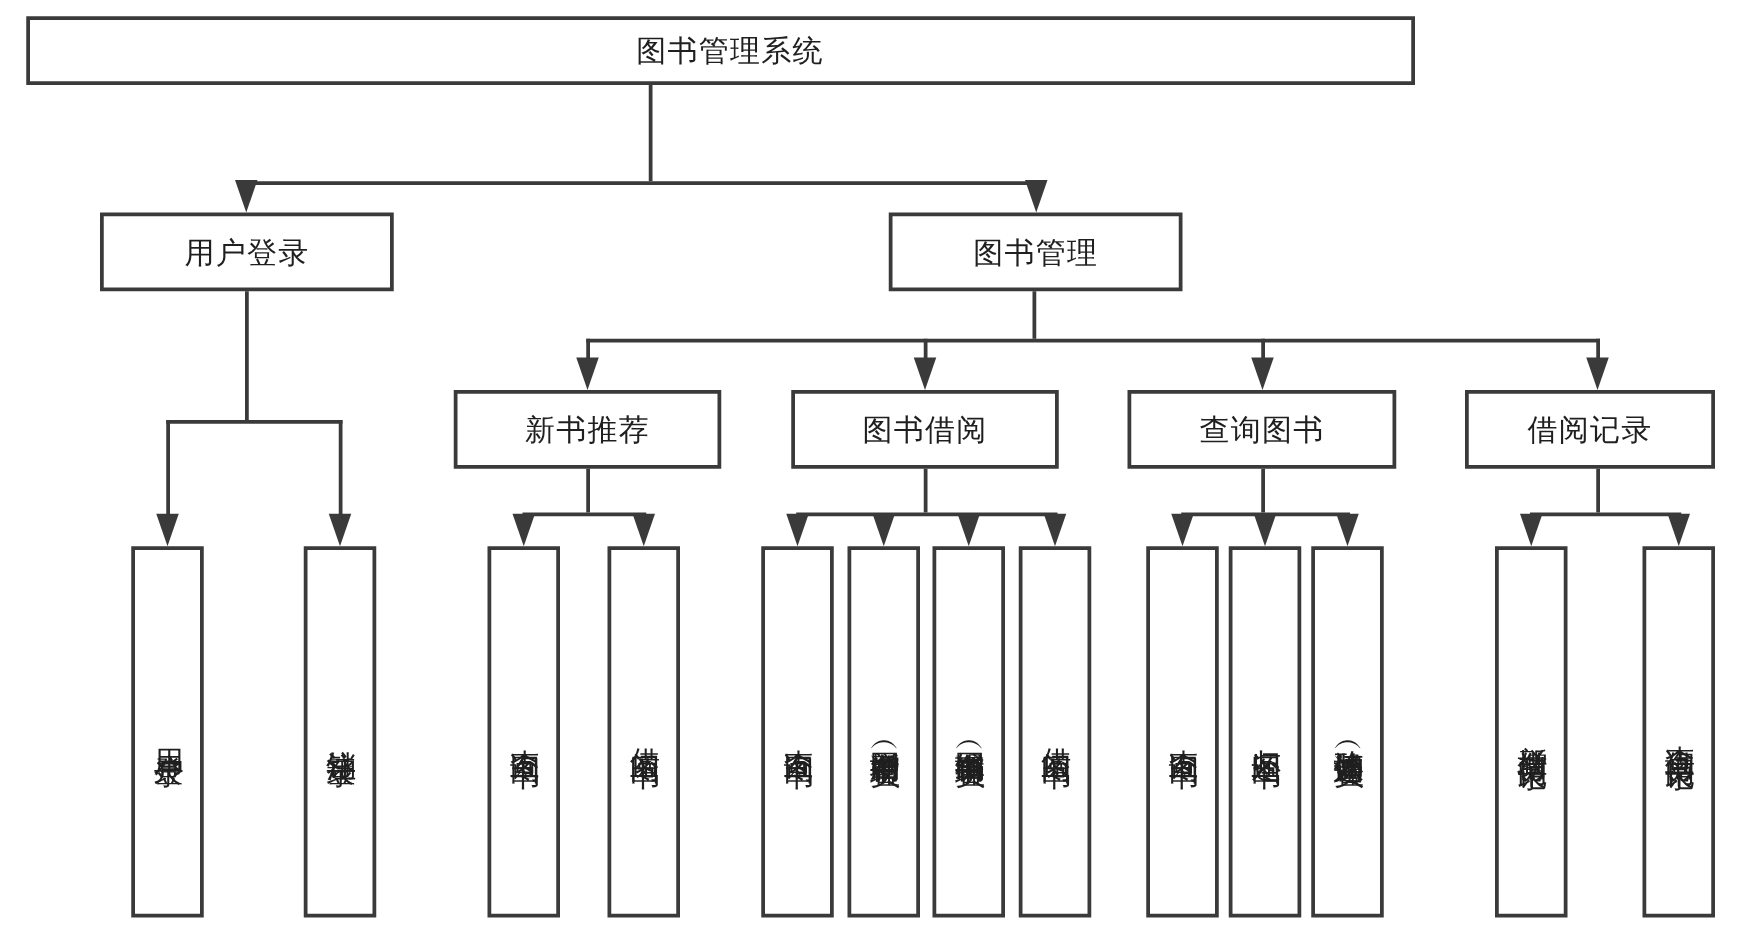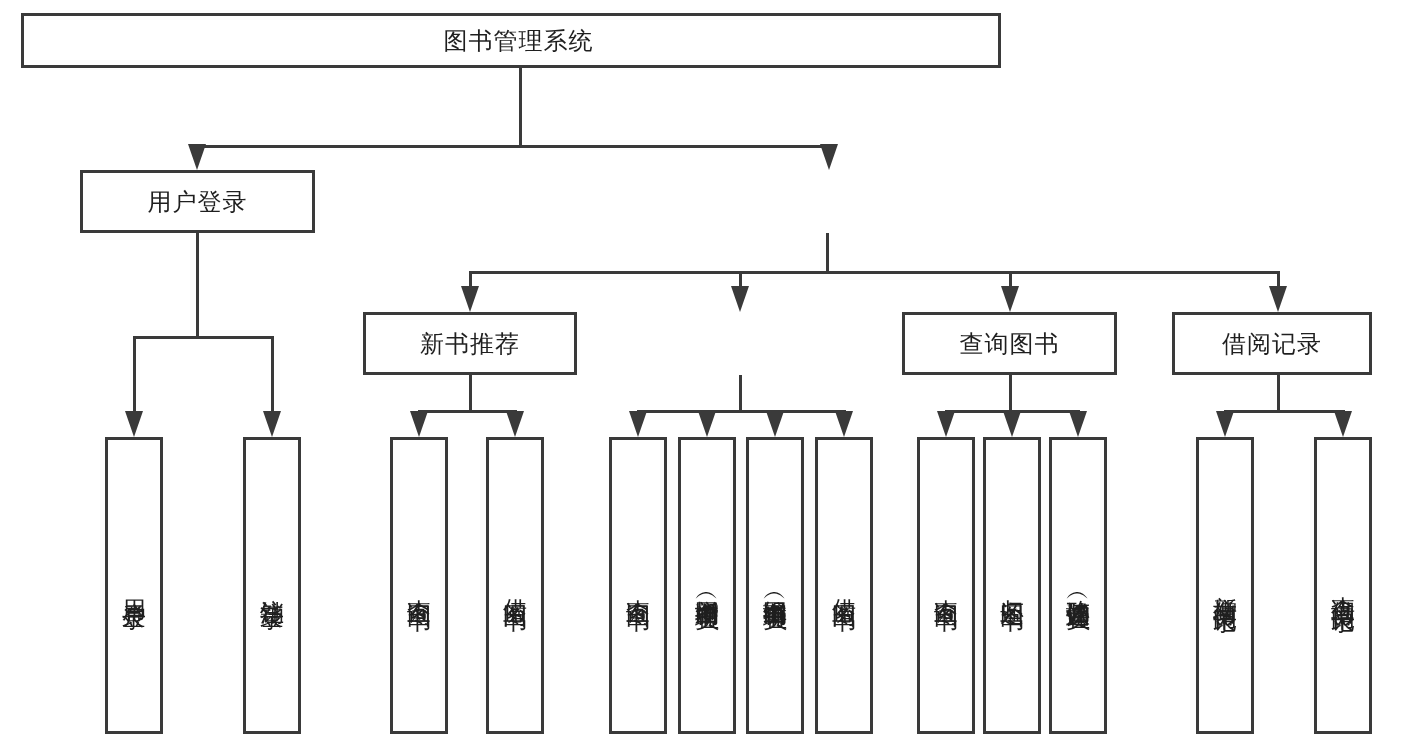--- a/index.html
+++ b/index.html
@@ -71,48 +71,50 @@
     letter-spacing: 1px;
     color: var(--watermark);
     white-space: nowrap;
   }
 </style>
 </head>
 <body>
 
 <div class="canvas">
 
-  <div class="node" style="left:21px; top:13px; width:980px; height:55px;padding-left:15px;">图书管理系统</div>
+  <div class="node" style="left:21px; top:13px; width:1111px; height:55px;padding-left:15px;">图书管理系统</div>
 
   <div class="vline" style="left:519px; top:68px; height:77px;"></div>
   <div class="hline" style="left:196px; top:145px; width:635px;"></div>
   <div class="arr" style="left:188px; top:144px;"></div>
   <div class="arr" style="left:820px; top:144px;"></div>
 
   <div class="node" style="left:80px; top:170px; width:235px; height:63px;">用户登录</div>
+  <div class="node" style="left:711px; top:170px; width:235px; height:63px;">图书管理</div>
 
   <div class="vline" style="left:196px; top:233px; height:103px;"></div>
   <div class="hline" style="left:133px; top:336px; width:141px;"></div>
   <div class="vline" style="left:133px; top:336px; height:76px;"></div>
   <div class="vline" style="left:271px; top:336px; height:76px;"></div>
   <div class="arr" style="left:125px; top:411px;"></div>
   <div class="arr" style="left:263px; top:411px;"></div>
 
   <div class="vline" style="left:826px; top:233px; height:38px;"></div>
   <div class="hline" style="left:469px; top:271px; width:811px;"></div>
   <div class="vline" style="left:469px; top:271px; height:17px;"></div>
   <div class="vline" style="left:739px; top:271px; height:17px;"></div>
   <div class="vline" style="left:1009px; top:271px; height:17px;"></div>
   <div class="vline" style="left:1277px; top:271px; height:17px;"></div>
   <div class="arr" style="left:461px; top:286px;"></div>
   <div class="arr" style="left:731px; top:286px;"></div>
   <div class="arr" style="left:1001px; top:286px;"></div>
   <div class="arr" style="left:1269px; top:286px;"></div>
 
   <div class="node" style="left:363px; top:312px; width:214px; height:63px;">新书推荐</div>
+  <div class="node" style="left:633px; top:312px; width:214px; height:63px;">图书借阅</div>
   <div class="node" style="left:902px; top:312px; width:215px; height:63px;">查询图书</div>
   <div class="node" style="left:1172px; top:312px; width:200px; height:63px;">借阅记录</div>
 
   <div class="vline" style="left:469px; top:375px; height:35px;"></div>
   <div class="hline" style="left:418px; top:410px; width:99px;"></div>
   <div class="arr" style="left:410px; top:411px;"></div>
   <div class="arr" style="left:506px; top:411px;"></div>
 
   <div class="vline" style="left:739px; top:375px; height:35px;"></div>
   <div class="hline" style="left:637px; top:410px; width:209px;"></div>

